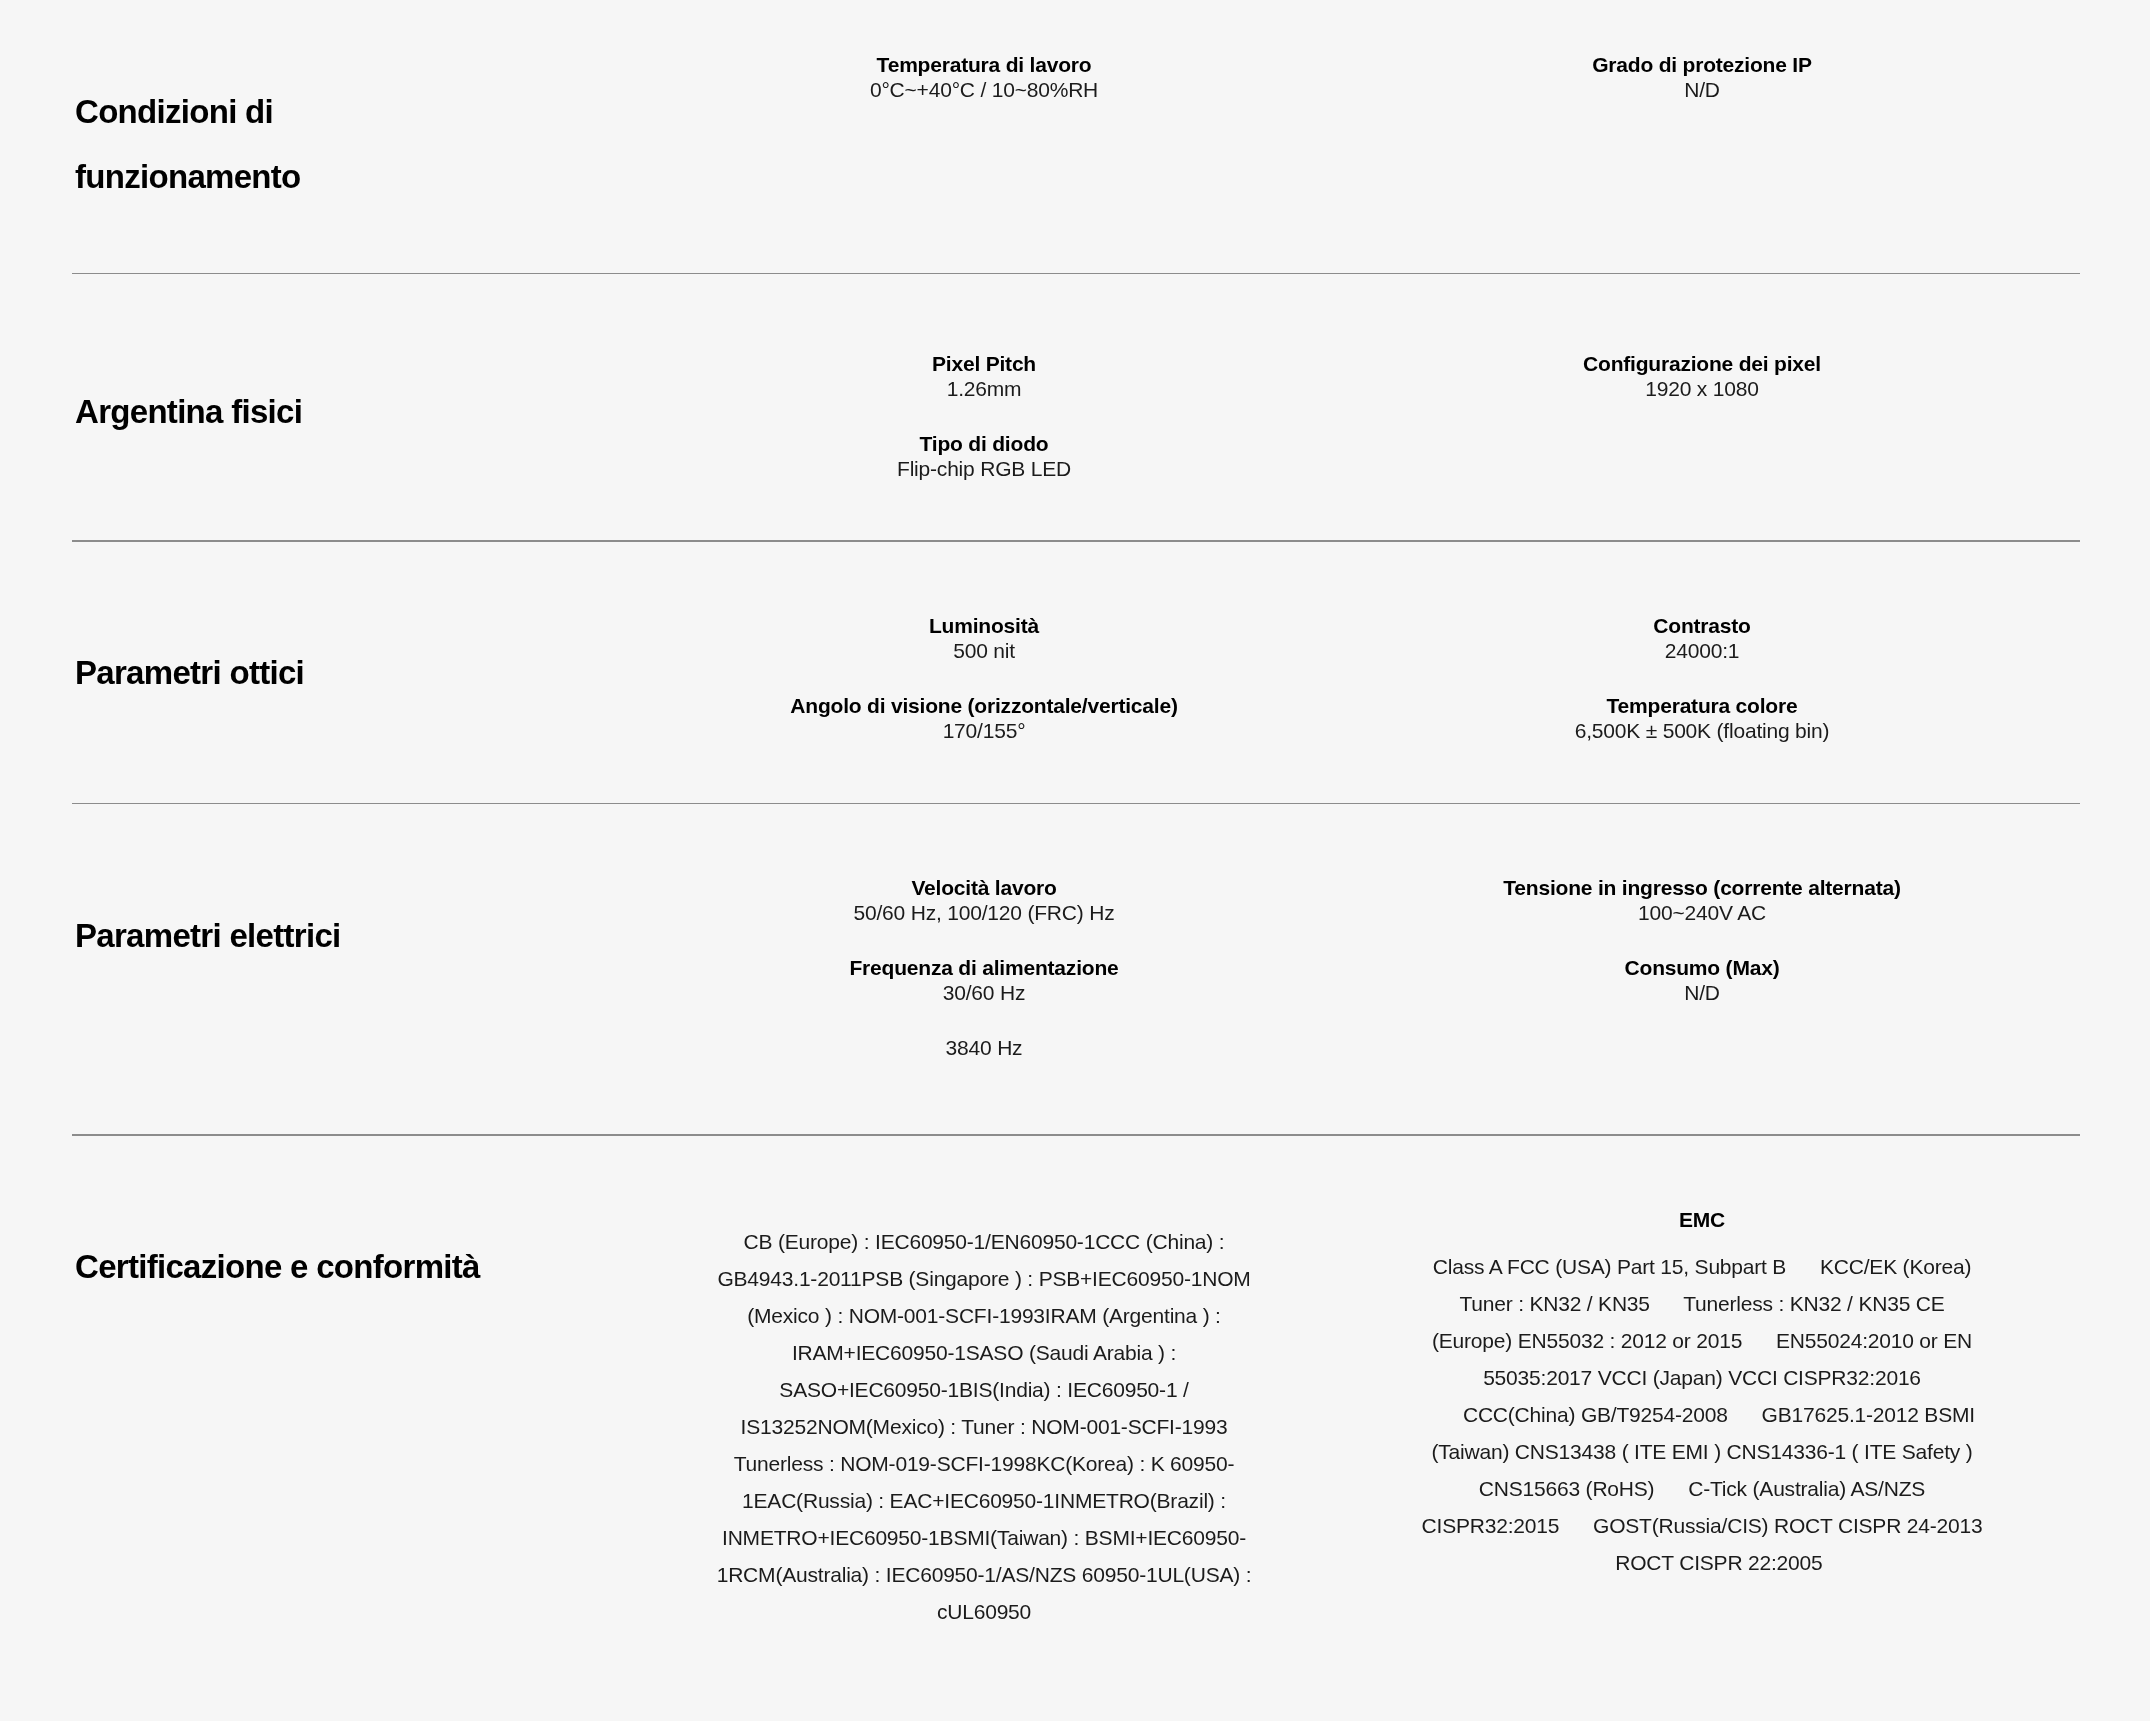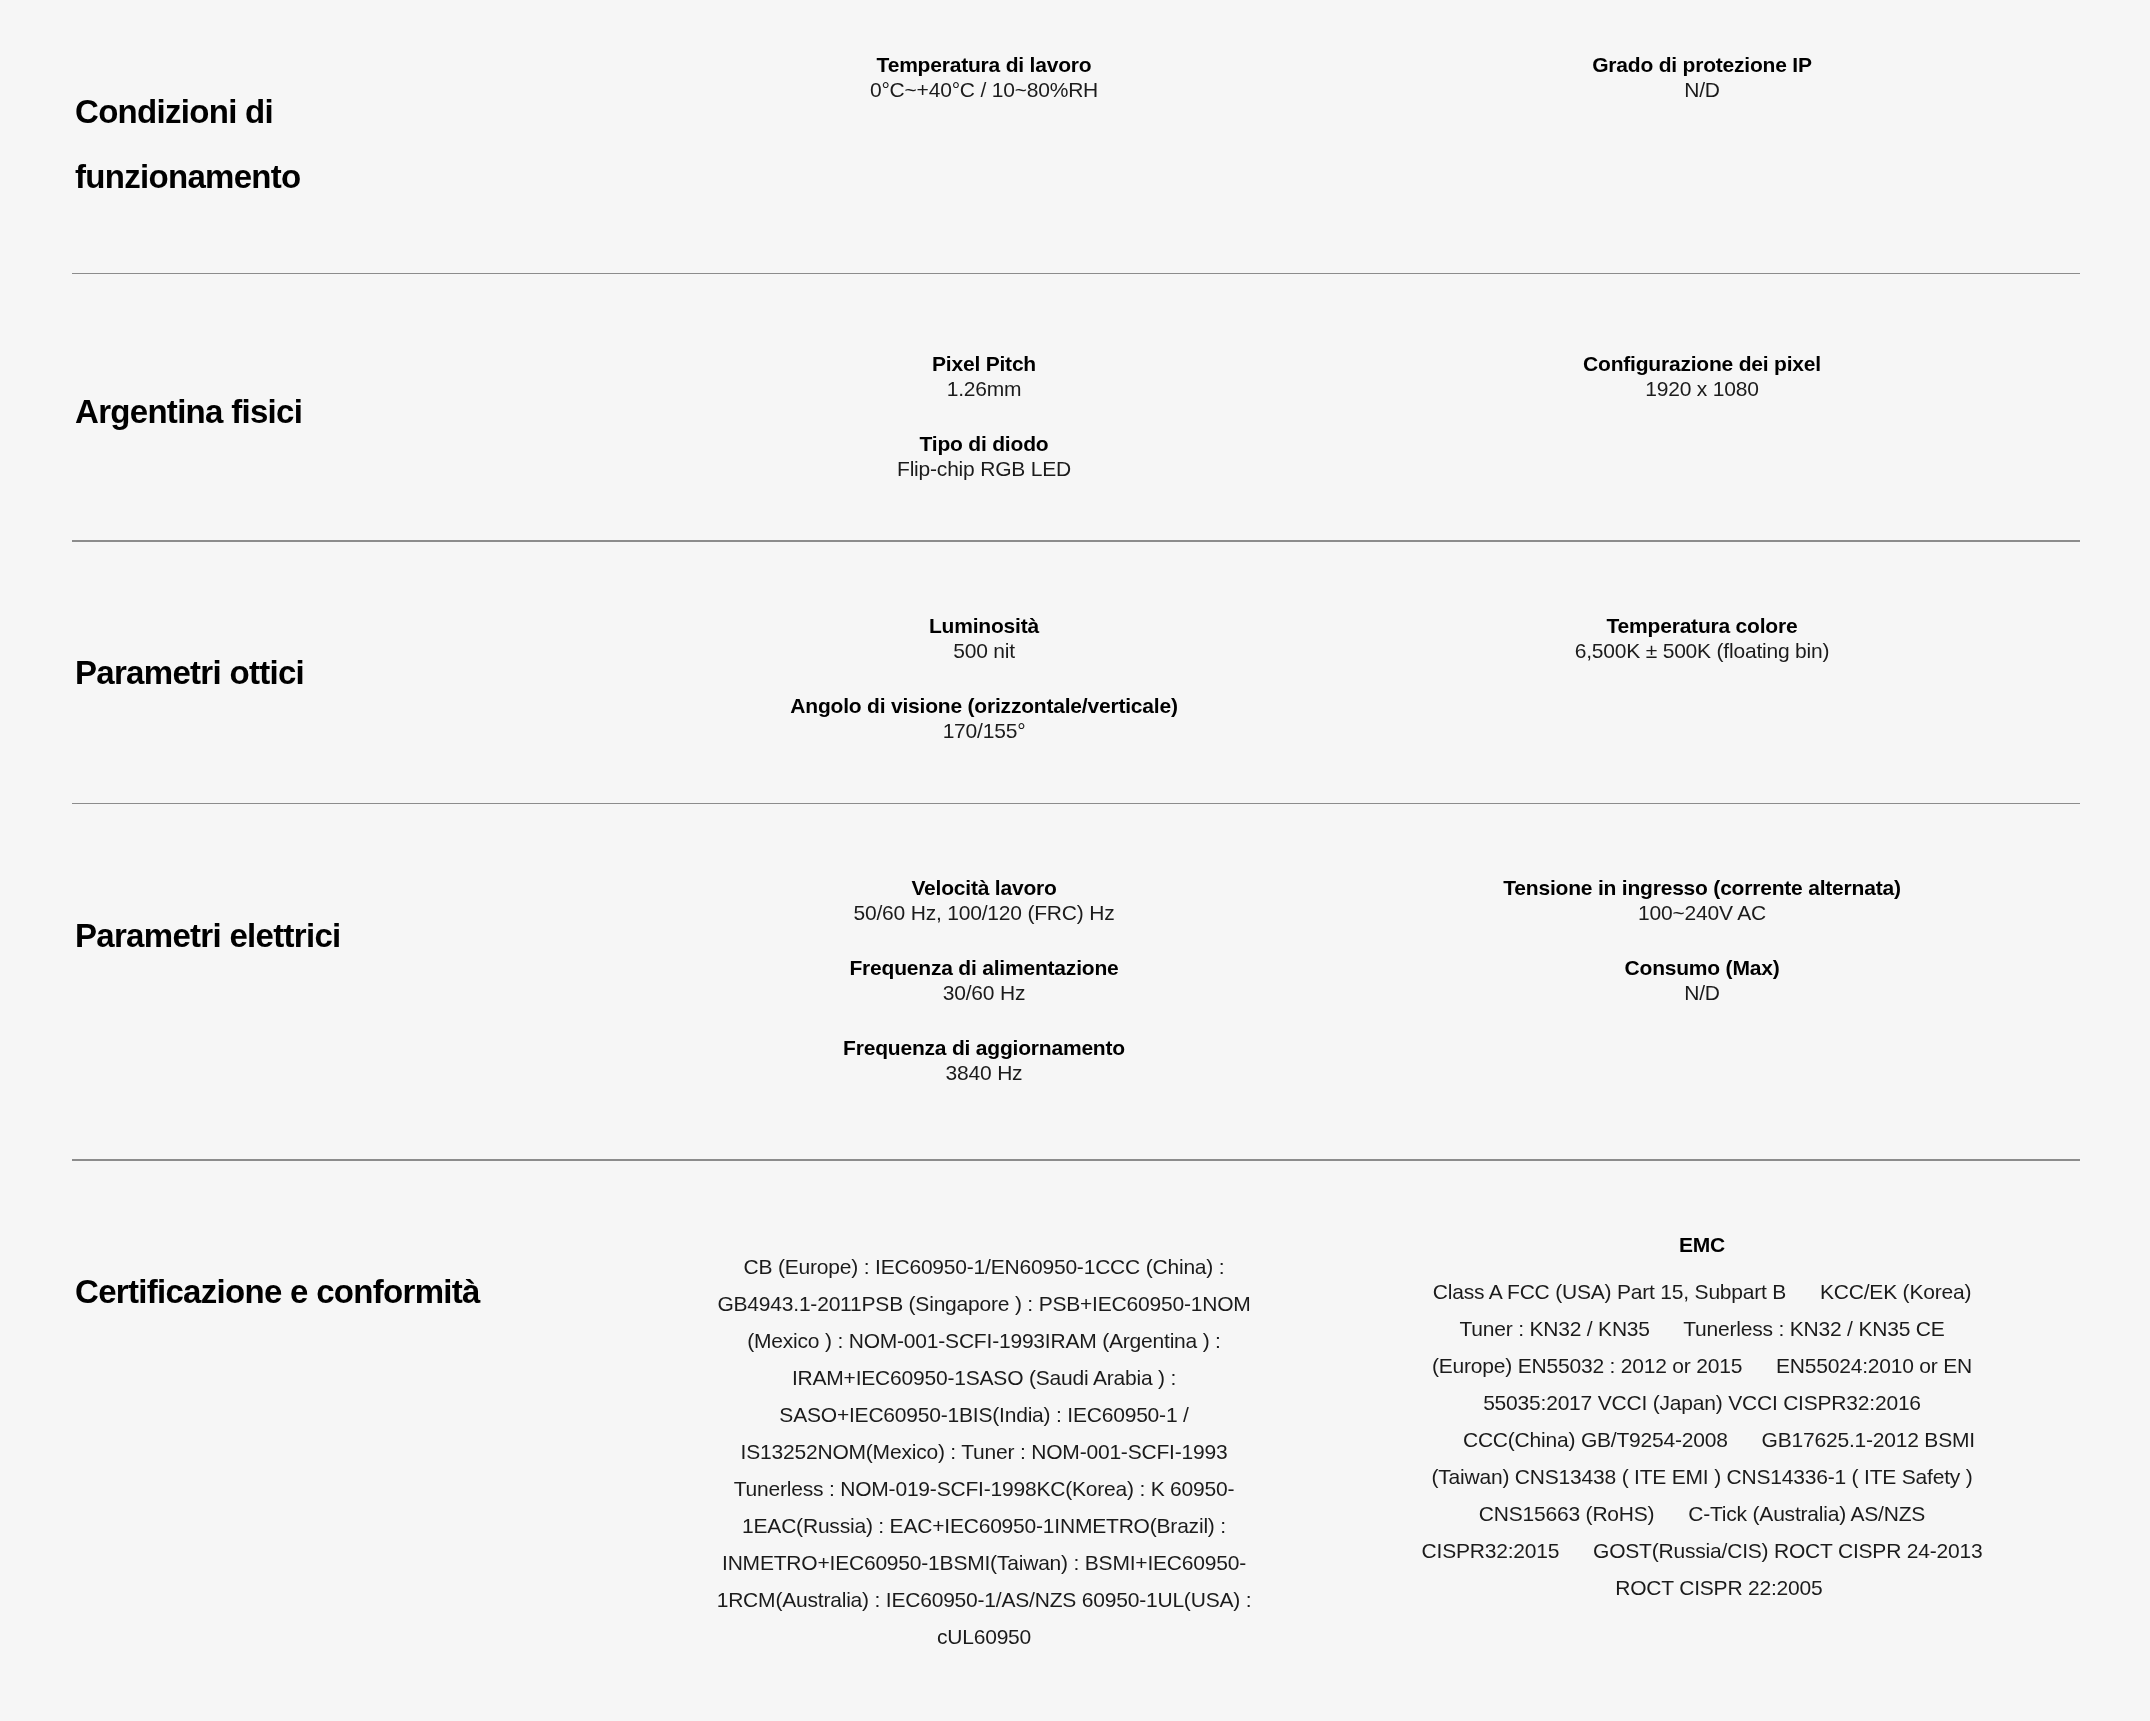--- a/index.html
+++ b/index.html
@@ -126,40 +126,43 @@
         <div class="spec-label">Luminosità</div>
         <div class="spec-value">500 nit</div>
       </div>
       <div class="spec-item">
         <div class="spec-label">Angolo di visione (orizzontale/verticale)</div>
         <div class="spec-value">170/155°</div>
       </div>
     </div>
     <div class="spec-col">
       <div class="spec-item">
+        <div class="spec-label">Contrasto</div>
+        <div class="spec-value">24000:1</div>
+      </div>
+      <div class="spec-item">
         <div class="spec-label">Temperatura colore</div>
         <div class="spec-value">6,500K ± 500K (floating bin)</div>
       </div>
     </div>
   </section>
   <div class="divider"></div>
 
   <section class="spec-section s4">
     <h2 class="section-title">Parametri elettrici</h2>
     <div class="spec-col">
       <div class="spec-item">
         <div class="spec-label">Velocità lavoro</div>
         <div class="spec-value">50/60 Hz, 100/120 (FRC) Hz</div>
       </div>
       <div class="spec-item">
         <div class="spec-label">Frequenza di alimentazione</div>
         <div class="spec-value">30/60 Hz</div>
       </div>
       <div class="spec-item">
-        <div class="spec-label">Frequenza di aggiornamento</div>
         <div class="spec-value">3840 Hz</div>
       </div>
     </div>
     <div class="spec-col">
       <div class="spec-item">
         <div class="spec-label">Tensione in ingresso (corrente alternata)</div>
         <div class="spec-value">100~240V AC</div>
       </div>
       <div class="spec-item">
         <div class="spec-label">Consumo (Max)</div>

